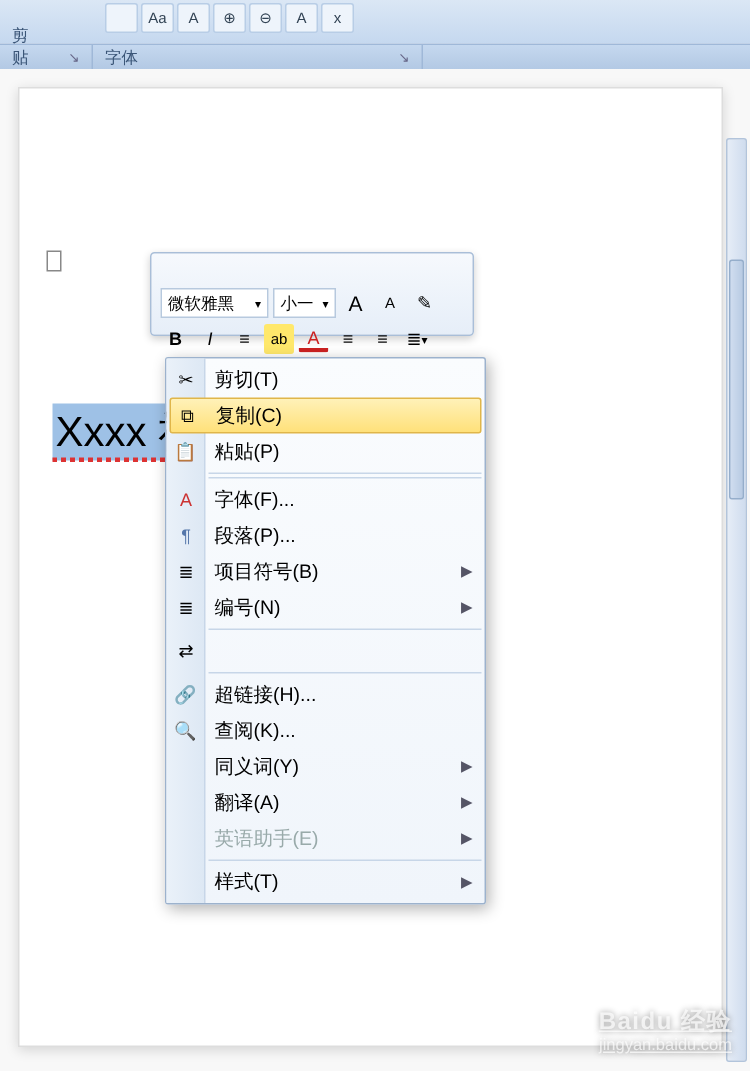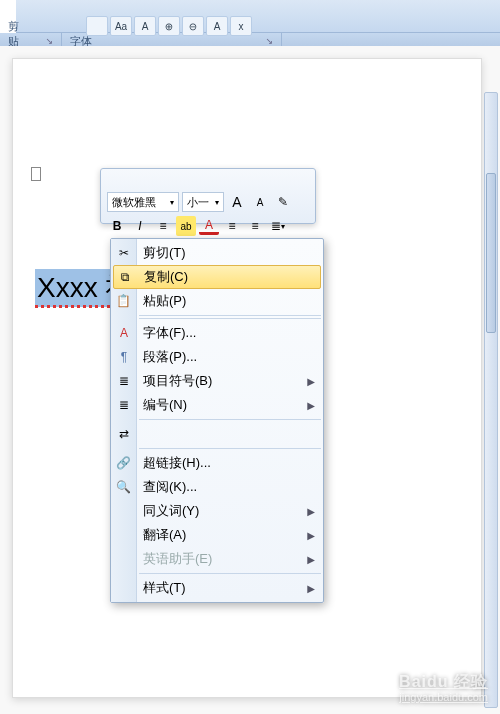--- a/index.html
+++ b/index.html
@@ -1,17 +1,17 @@
 <!DOCTYPE html>
 <html><head>
 <meta charset="utf-8">
 <style>
 * { margin: 0; padding: 0; box-sizing: border-box; font-family: "Microsoft YaHei", SimSun, Arial, sans-serif; }
 body { width: 500px; height: 714px; background: #fff; overflow: hidden; position: relative; }
-.ribbon-zone { height: 30px; background: linear-gradient(#dbe7f5,#c5d8ef); border-bottom:1px solid #9fb8d8; display:flex; gap:2px; padding:16px 70px;margin-left:16px; }
+.ribbon-zone { height: 30px; background: linear-gradient(#dbe7f5,#c5d8ef); border-bottom:1px solid #9fb8d8; display:flex; gap:2px; padding:2px 70px; }
 .ribbon-zone .rb { width:22px; height:20px; background:#eef4fb; border:1px solid #b8cde6; border-radius:2px; font-size:10px; display:flex; align-items:center; justify-content:center; color:#345; }
 .group-label-row { height:16px; background:linear-gradient(#c5d8ef,#b3c9e4); display:flex; font-size:11px; color:#3a5577; }
 .group-label { padding:0 8px; border-right:1px solid #9fb8d8; display:flex; align-items:center; gap:20px; }
 .group-label .exp { font-size:9px; color:#668; }
 .canvas { position:absolute; top:46px; left:0; right:0; bottom:0; background:#f8f8f8; }
 .page { position:absolute; left:12px; top:12px; width:470px; height:640px; background:#fff; box-shadow:0 2px 8px rgba(0,0,0,.15); border:1px solid #ddd; }
 .v-scroll { position:absolute; right:2px; top:46px; width:14px; bottom:6px; background:linear-gradient(90deg,#e6edf7,#cfdcee); border:1px solid #b2c4db; border-radius:2px; }
 .v-scroll .thumb { position:absolute; left:1px; right:1px; top:80px; height:160px; background:linear-gradient(90deg,#d0ddef,#b8cbe3); border:1px solid #95aecb; border-radius:2px; }
 .ruler-tick { position:absolute; left:18px; top:108px; width:10px; height:14px; border:1px solid #888; }
 .red-text { position:absolute; left:100px; top:148px; font-family: "KaiTi","STKaiti",serif; font-size:28px; color:#e22; font-style:italic; }

